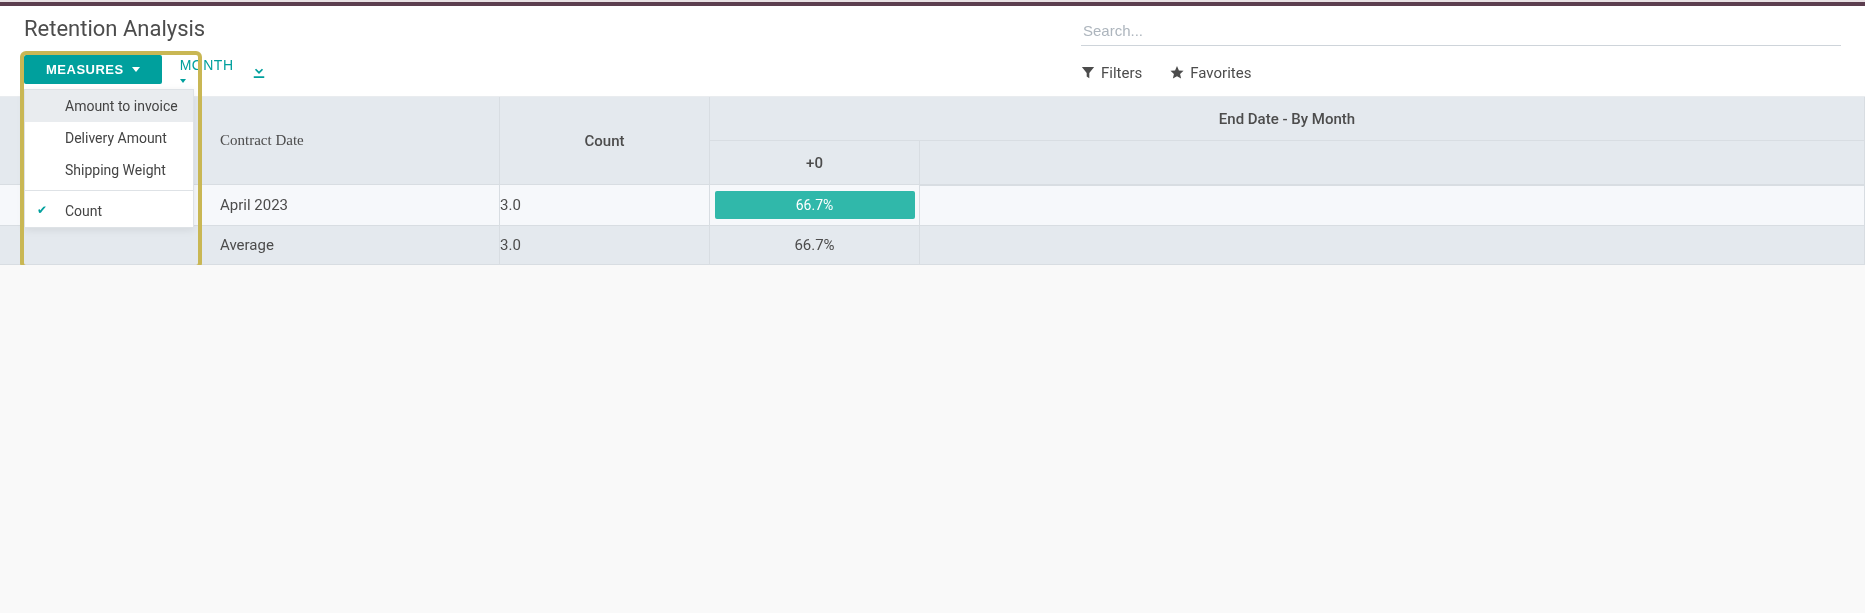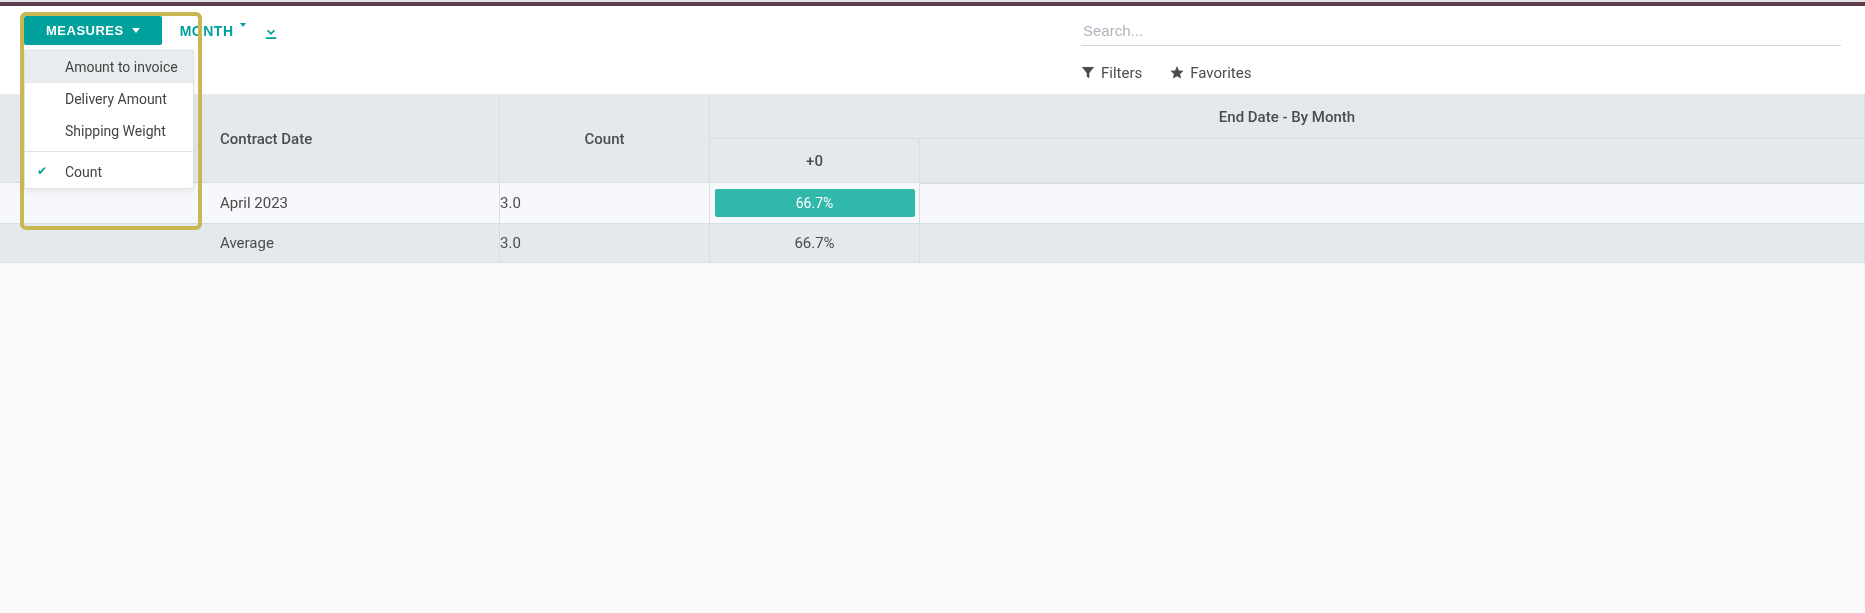--- a/index.html
+++ b/index.html
@@ -53,26 +53,27 @@
     align-items: center;
     gap: 8px;
     cursor: pointer;
     border-radius: 2px;
   }
   .btn-month {
     background: transparent;
     color: #00a09d;
     border: none;
     font-size: 14px;
-    font-weight: 700;
+    font-weight: 400;
     letter-spacing: 0.5px;
     display: inline-flex;
     align-items: flex-start;
     gap: 6px;
     cursor: pointer;
+    flex-direction: column;
   }
   .btn-download {
     background: transparent;
     border: none;
     color: #00a09d;
     cursor: pointer;
     font-size: 15px;
   }
   .caret-down {
     width: 0; height: 0;
@@ -165,21 +166,21 @@
   }
   table.retention th, table.retention td {
     border-right: 1px solid #d8dde2;
     border-bottom: 1px solid #d8dde2;
   }
   table.retention th {
     background: #e4e9ee;
     font-weight: 500;
     color: #4c4c4c;
   }
-  .th-contract { width: 500px; text-align: left; padding: 0 0 0 220px; height: 88px;}
+  .th-contract { width: 500px; text-align: left; padding: 0 0 0 220px; height: 88px; font-family: Liberation Serif, serif;}
   .th-count { width: 210px; text-align: center; height: 88px;}
   .th-end-group { text-align: center; height: 44px; }
   .th-plus0 { text-align: center; height: 44px; width: 210px; background: #e4e9ee;}
   .th-rest { background: #e4e9ee; height:44px;}
   .row-april { background: #f6f8fb; }
   .row-avg { background: #e4e9ee; }
   .cell-label { text-align: left; padding: 10px 0 10px 220px; }
   .cell-num { text-align: left; padding: 10px 0; }
   .cell-chip-wrap { padding: 6px 4px; }
   .chip {
@@ -196,20 +197,21 @@
   .cell-rest { border-top: 1px solid #d8dde2; }
   svg.ico { width: 14px; height: 14px; fill: currentColor; vertical-align: middle; }
 </style>
 </head>
 <body>
 
 <div class="topbar"></div>
 
 <div class="header">
   <div class="header-left">
+    <div class="page-title">Retention Analysis</div>
     <div class="toolbar">
       <div class="highlight-box"></div>
       <button class="btn-measures">
         <span>MEASURES</span>
         <span class="caret-down"></span>
       </button>
       <button class="btn-month">
         <span>MONTH</span>
         <span class="caret-down-sm"></span>
       </button>

